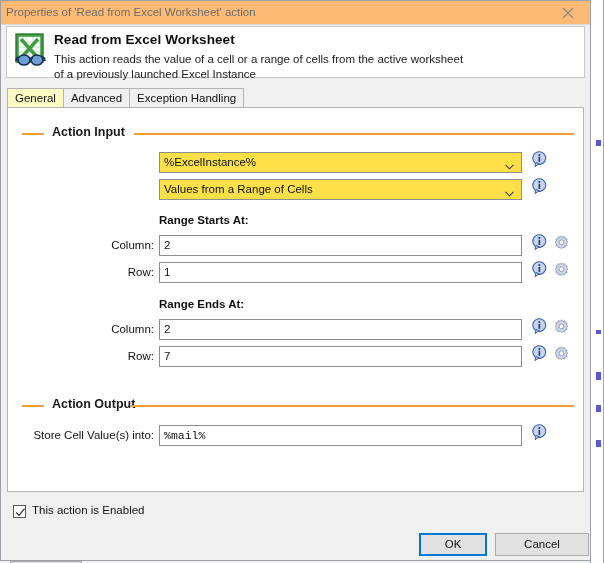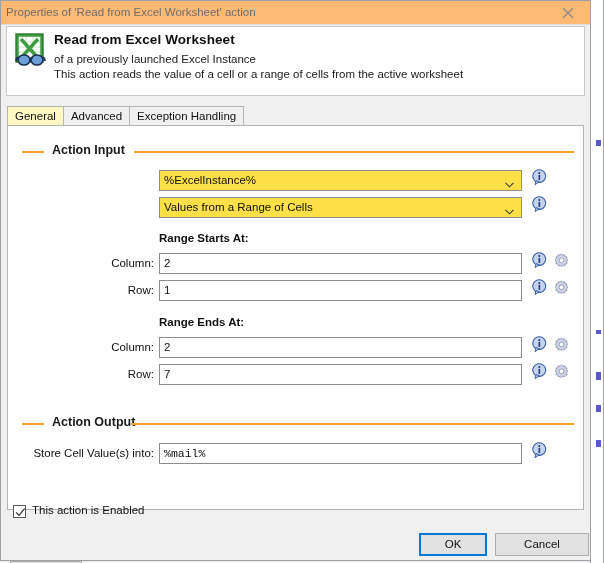--- a/index.html
+++ b/index.html
@@ -69,21 +69,21 @@
     right: 0; top: 0;
     width: 44px; height: 23px;
     cursor: default;
   }
   .titlebar .close-btn svg { position: absolute; left: 16px; top: 6px; }
 
   
   .header {
     position: relative;
     margin: 1px 5px 0 5px;
-    height: 70px;
+    height: 52px;
     background: #ffffff;
     border: 1px solid #c8c8c8;
     box-sizing: border-box;
     padding-left: 18px;
   }
   .header .hdr-icon {
     position: absolute;
     left: 6px; top: 5px;
     width: 38px; height: 38px;
   }
@@ -287,22 +287,22 @@
           <ellipse cx="11" cy="28" rx="6" ry="5" fill="#6d9fd6" stroke="#1a2e52" stroke-width="1.6"></ellipse>
           <ellipse cx="24" cy="28" rx="6" ry="5" fill="#6d9fd6" stroke="#1a2e52" stroke-width="1.6"></ellipse>
           <path d="M17 27 q1.5 -2 2.5 0" stroke="#1a2e52" stroke-width="1.6" fill="none"></path>
           <path d="M5 25 q-2 1 -2 4" stroke="#1a2e52" stroke-width="1.6" fill="none"></path>
           <path d="M30 25 q2 1 2 4" stroke="#1a2e52" stroke-width="1.6" fill="none"></path>
         </g>
       </svg>
     </div>
     <div class="hdr-title">Read from Excel Worksheet</div>
     <div class="hdr-desc">
+      <div>This action reads the value of a cell or a range of cells from the active worksheet</div>
       <div>of a previously launched Excel Instance</div>
-      <div>This action reads the value of a cell or a range of cells from the active worksheet</div>
     </div>
   </div>
 
   <div class="tabstrip">
     <div class="tab active">General</div>
     <div class="tab">Advanced</div>
     <div class="tab">Exception Handling</div>
     <div style="clear:both"></div>
   </div>
 

